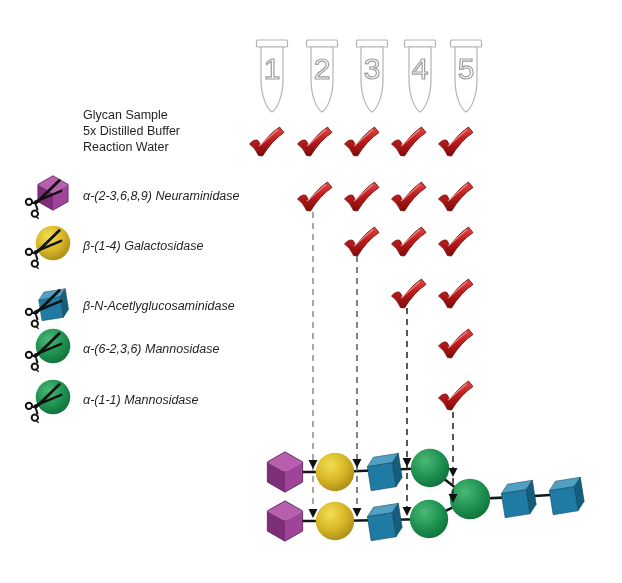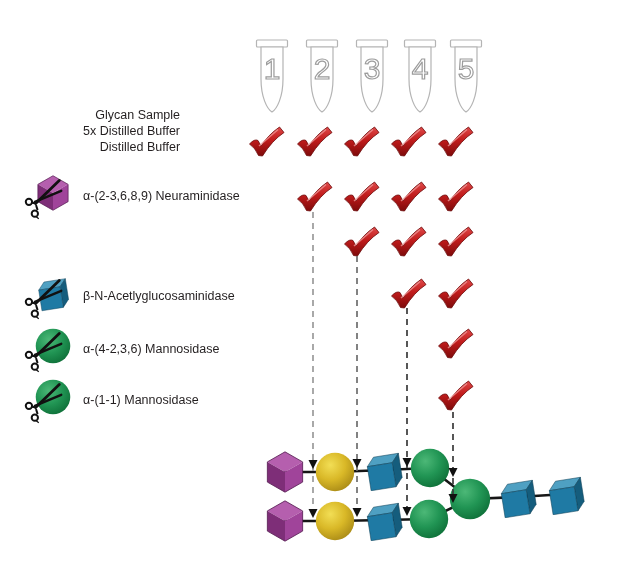--- a/index.html
+++ b/index.html
@@ -8,27 +8,27 @@
     font-family:"Liberation Sans",sans-serif;color:#231f20;
   }
   
   .tube{position:absolute;top:37px;width:34px;height:78px;}
   .tube text{
     font-family:"Liberation Sans",sans-serif;font-size:30px;
     fill:#ffffff;stroke:#9c9c9c;stroke-width:1.2px;text-anchor:middle;
   }
   
   .reagents{position:absolute;left:83px;top:107px;font-size:12.5px;line-height:16px;}
-  .reagents div{white-space:nowrap;text-align:right;}
+  .reagents div{white-space:nowrap;}
   
   .enzyme-row{position:absolute;left:26px;height:48px;display:flex;align-items:center;gap:11px;}
   .enzyme-icon{position:relative;width:46px;height:48px;flex:0 0 46px;}
   .enzyme-icon .shape{position:absolute;left:9px;top:2px;width:36px;height:38px;}
   .enzyme-icon .scissors{position:absolute;left:-3px;top:7px;width:41px;height:41px;}
-  .enzyme-label{font-size:12.5px;white-space:nowrap;}
+  .enzyme-label{font-size:12.5px;white-space:nowrap;font-style:italic;}
   
   .check{position:absolute;width:38px;height:32px;}
   
   #diagram{position:absolute;left:0;top:0;pointer-events:none;}
   .defs-holder{position:absolute;width:0;height:0;overflow:hidden;}
 </style>
 </head>
 <body>
 
 <div class="canvas">
@@ -113,58 +113,69 @@
     <text x="17" y="42">4</text>
   </svg>
   <svg class="tube" style="left:449px">
     <use href="#sym-tube" width="34" height="78"></use>
     <text x="17" y="42">5</text>
   </svg>
 
   <div class="reagents">
     <div>Glycan Sample</div>
     <div>5x Distilled Buffer</div>
-    <div>Distilled Buffer</div>
+    <div>Reaction Water</div>
   </div>
 
   <div class="enzyme-row" style="top:172px">
     <div class="enzyme-icon">
       <svg class="shape">
           <use href="#sym-diamond" width="36" height="38"></use>
         </svg>
       <svg class="scissors">
           <use href="#sym-scissors" width="41" height="41"></use>
         </svg>
     </div>
     <span class="enzyme-label">α-(2-3,6,8,9) Neuraminidase</span>
   </div>
 
-
-  <div class="enzyme-row" style="top:272px">
+  <div class="enzyme-row" style="top:222px">
+    <div class="enzyme-icon">
+      <svg class="shape">
+          <use href="#sym-sphere-yellow" width="36" height="38"></use>
+        </svg>
+      <svg class="scissors">
+          <use href="#sym-scissors" width="41" height="41"></use>
+        </svg>
+    </div>
+    <span class="enzyme-label">β-(1-4) Galactosidase</span>
+  </div>
+
+  <div class="enzyme-row" style="top:282px">
     <div class="enzyme-icon">
       <svg class="shape">
           <use href="#sym-cube-blue" width="36" height="38"></use>
         </svg>
       <svg class="scissors">
           <use href="#sym-scissors" width="41" height="41"></use>
         </svg>
     </div>
     <span class="enzyme-label">β-N-Acetlyglucosaminidase</span>
   </div>
 
   <div class="enzyme-row" style="top:325px">
     <div class="enzyme-icon">
       <svg class="shape">
           <use href="#sym-sphere-green" width="36" height="38"></use>
         </svg>
       <svg class="scissors">
           <use href="#sym-scissors" width="41" height="41"></use>
         </svg>
     </div>
-    <span class="enzyme-label">α-(4-2,3,6) Mannosidase</span>
+    <span class="enzyme-label">α-(6-2,3,6) Mannosidase</span>
   </div>
 
   <div class="enzyme-row" style="top:376px">
     <div class="enzyme-icon">
       <svg class="shape">
           <use href="#sym-sphere-green" width="36" height="38"></use>
         </svg>
       <svg class="scissors">
           <use href="#sym-scissors" width="41" height="41"></use>
         </svg>

